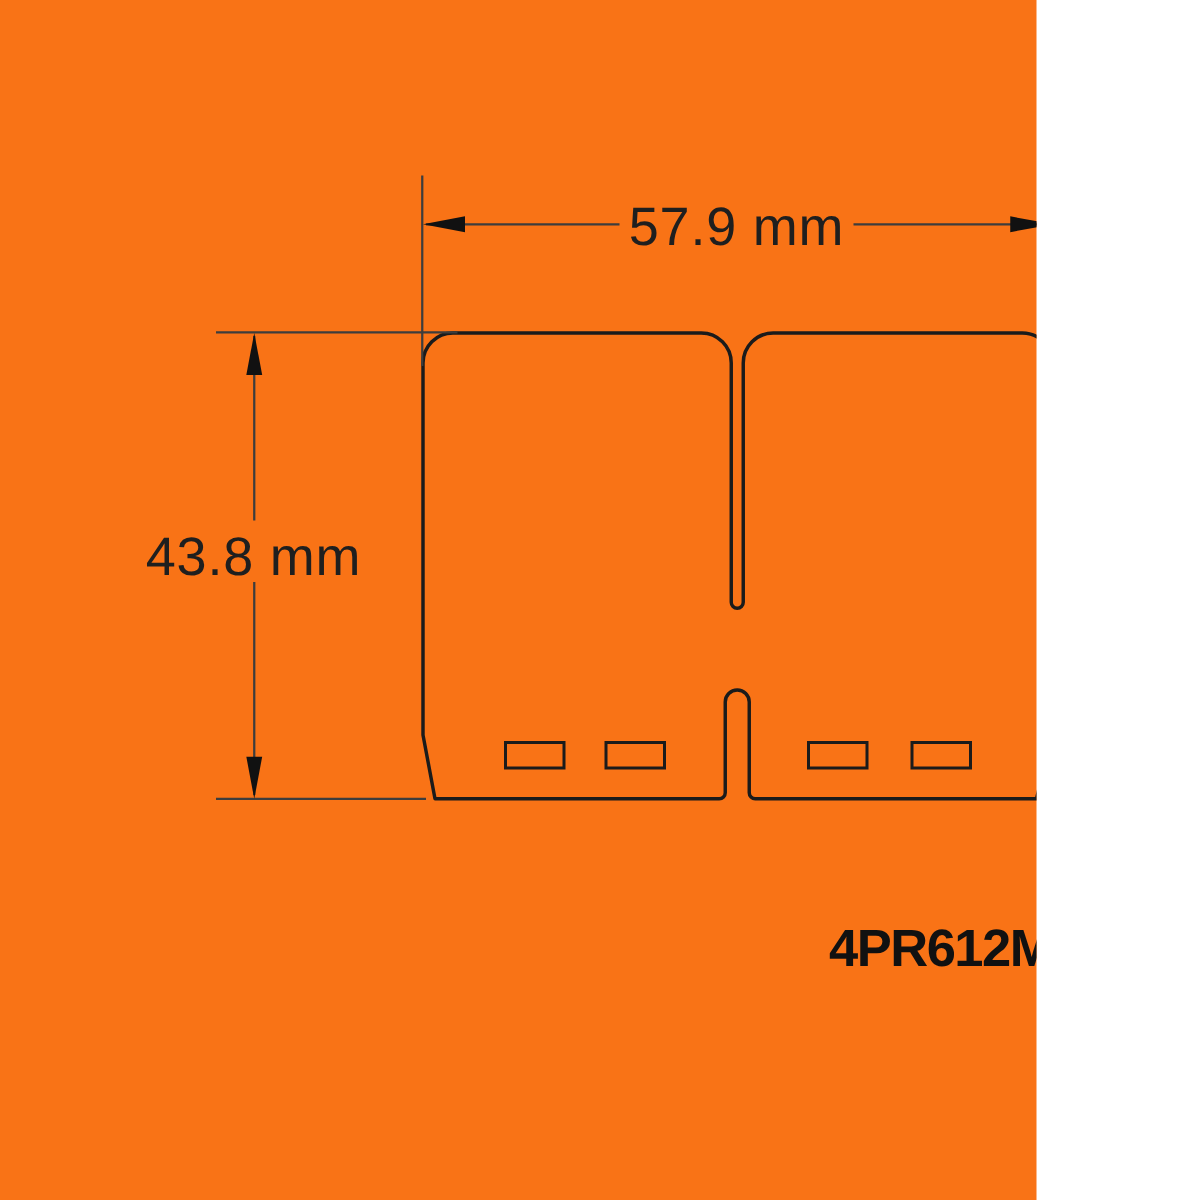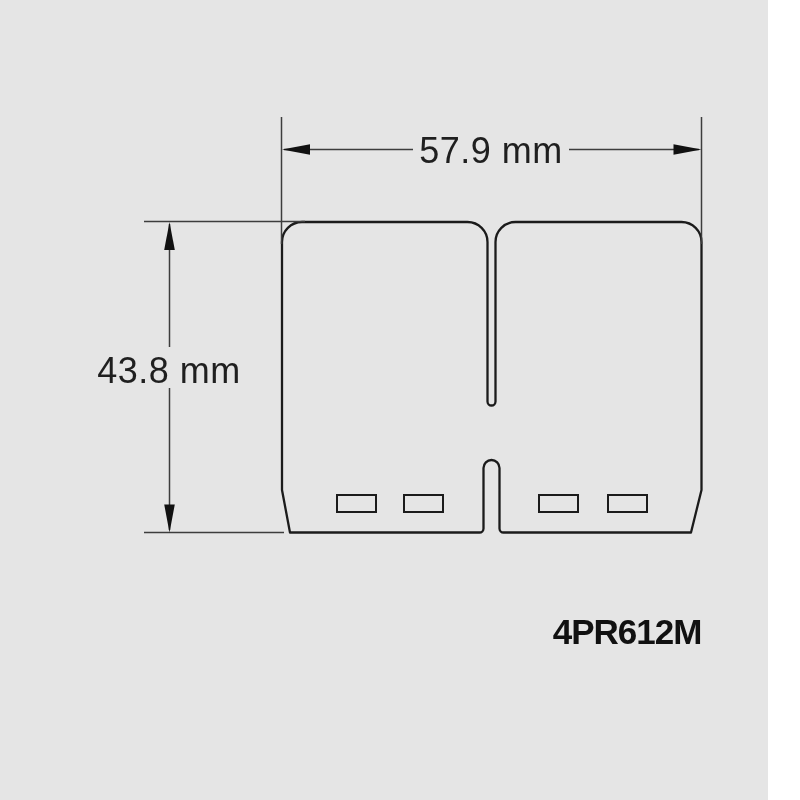--- a/index.html
+++ b/index.html
@@ -2,23 +2,23 @@
 <html><head>
 <meta charset="utf-8">
 <style>
   html, body {
     margin: 0;
     padding: 0;
     background: #ffffff;
   }
   .canvas {
     position: relative;
-    width: 768px;
+    width: 691px;
     height: 800px;
-    background: #e5e5e5;
+    background: #f97316;
     overflow: hidden;
     font-family: "Liberation Sans", "DejaVu Sans", sans-serif;
   }
   svg { display: block; }
   .outline {
     fill: none;
     stroke: #1b1b1b;
     stroke-width: 2.3;
     stroke-linejoin: round;
   }

